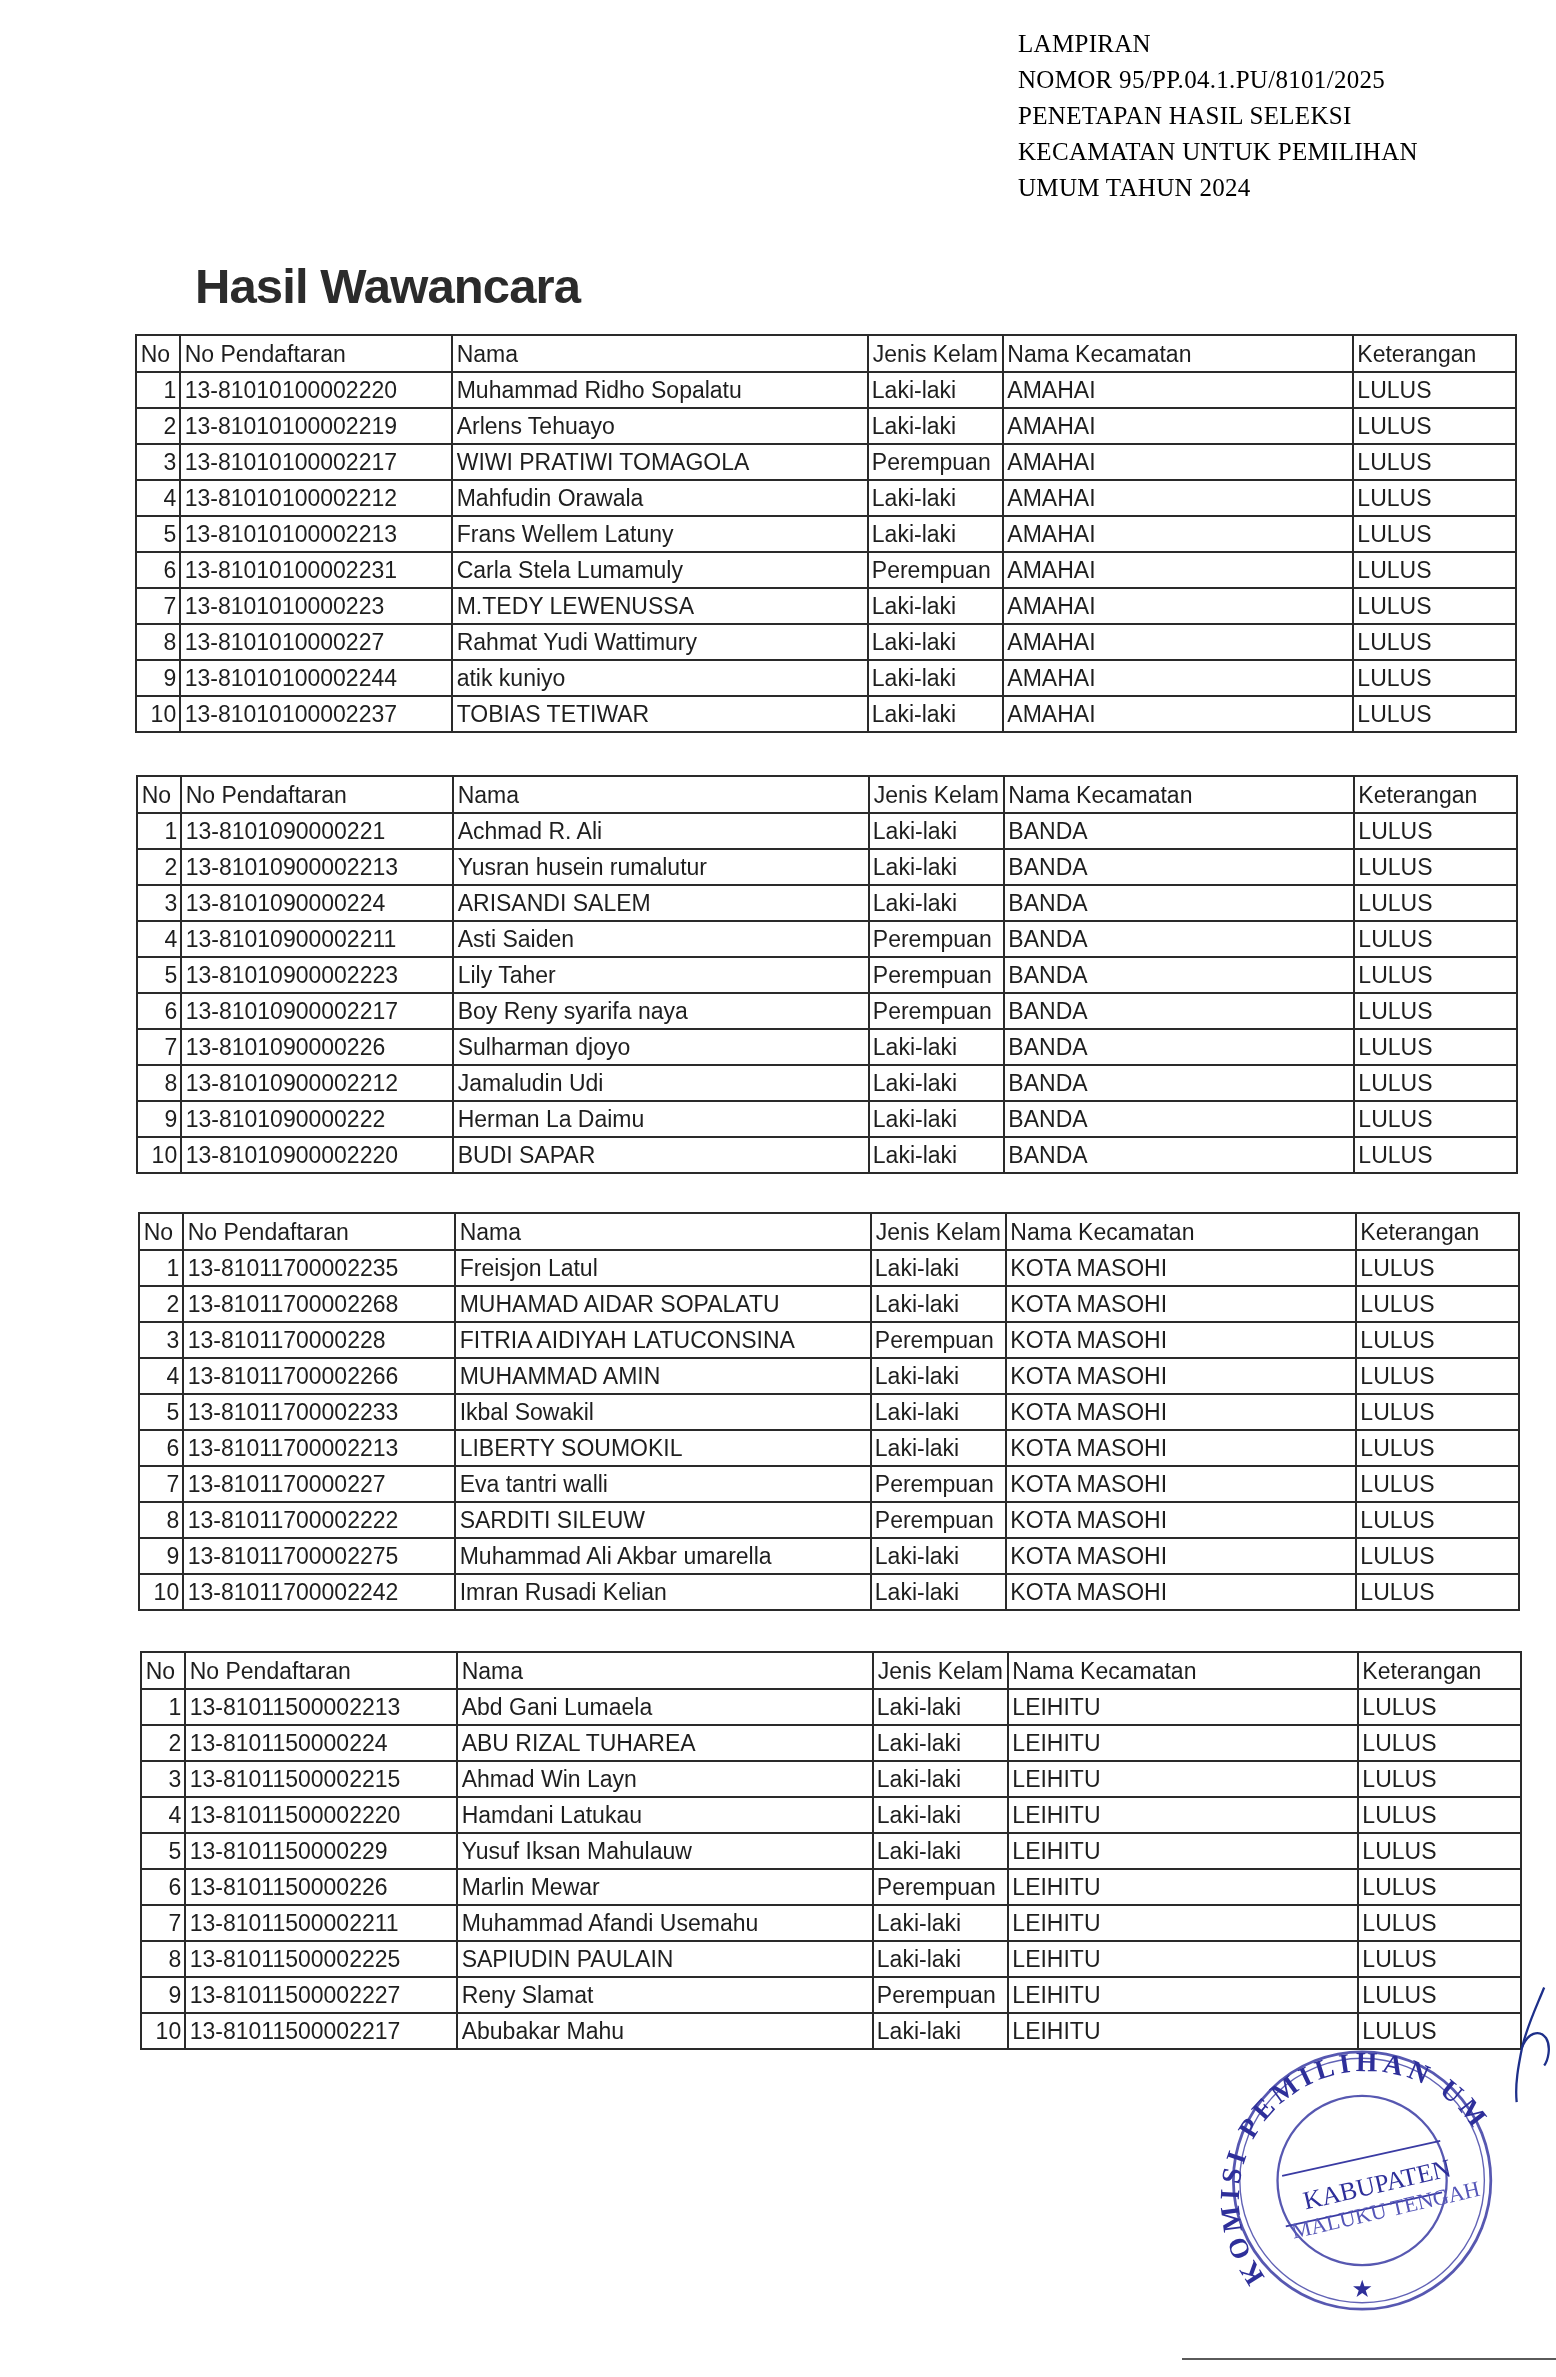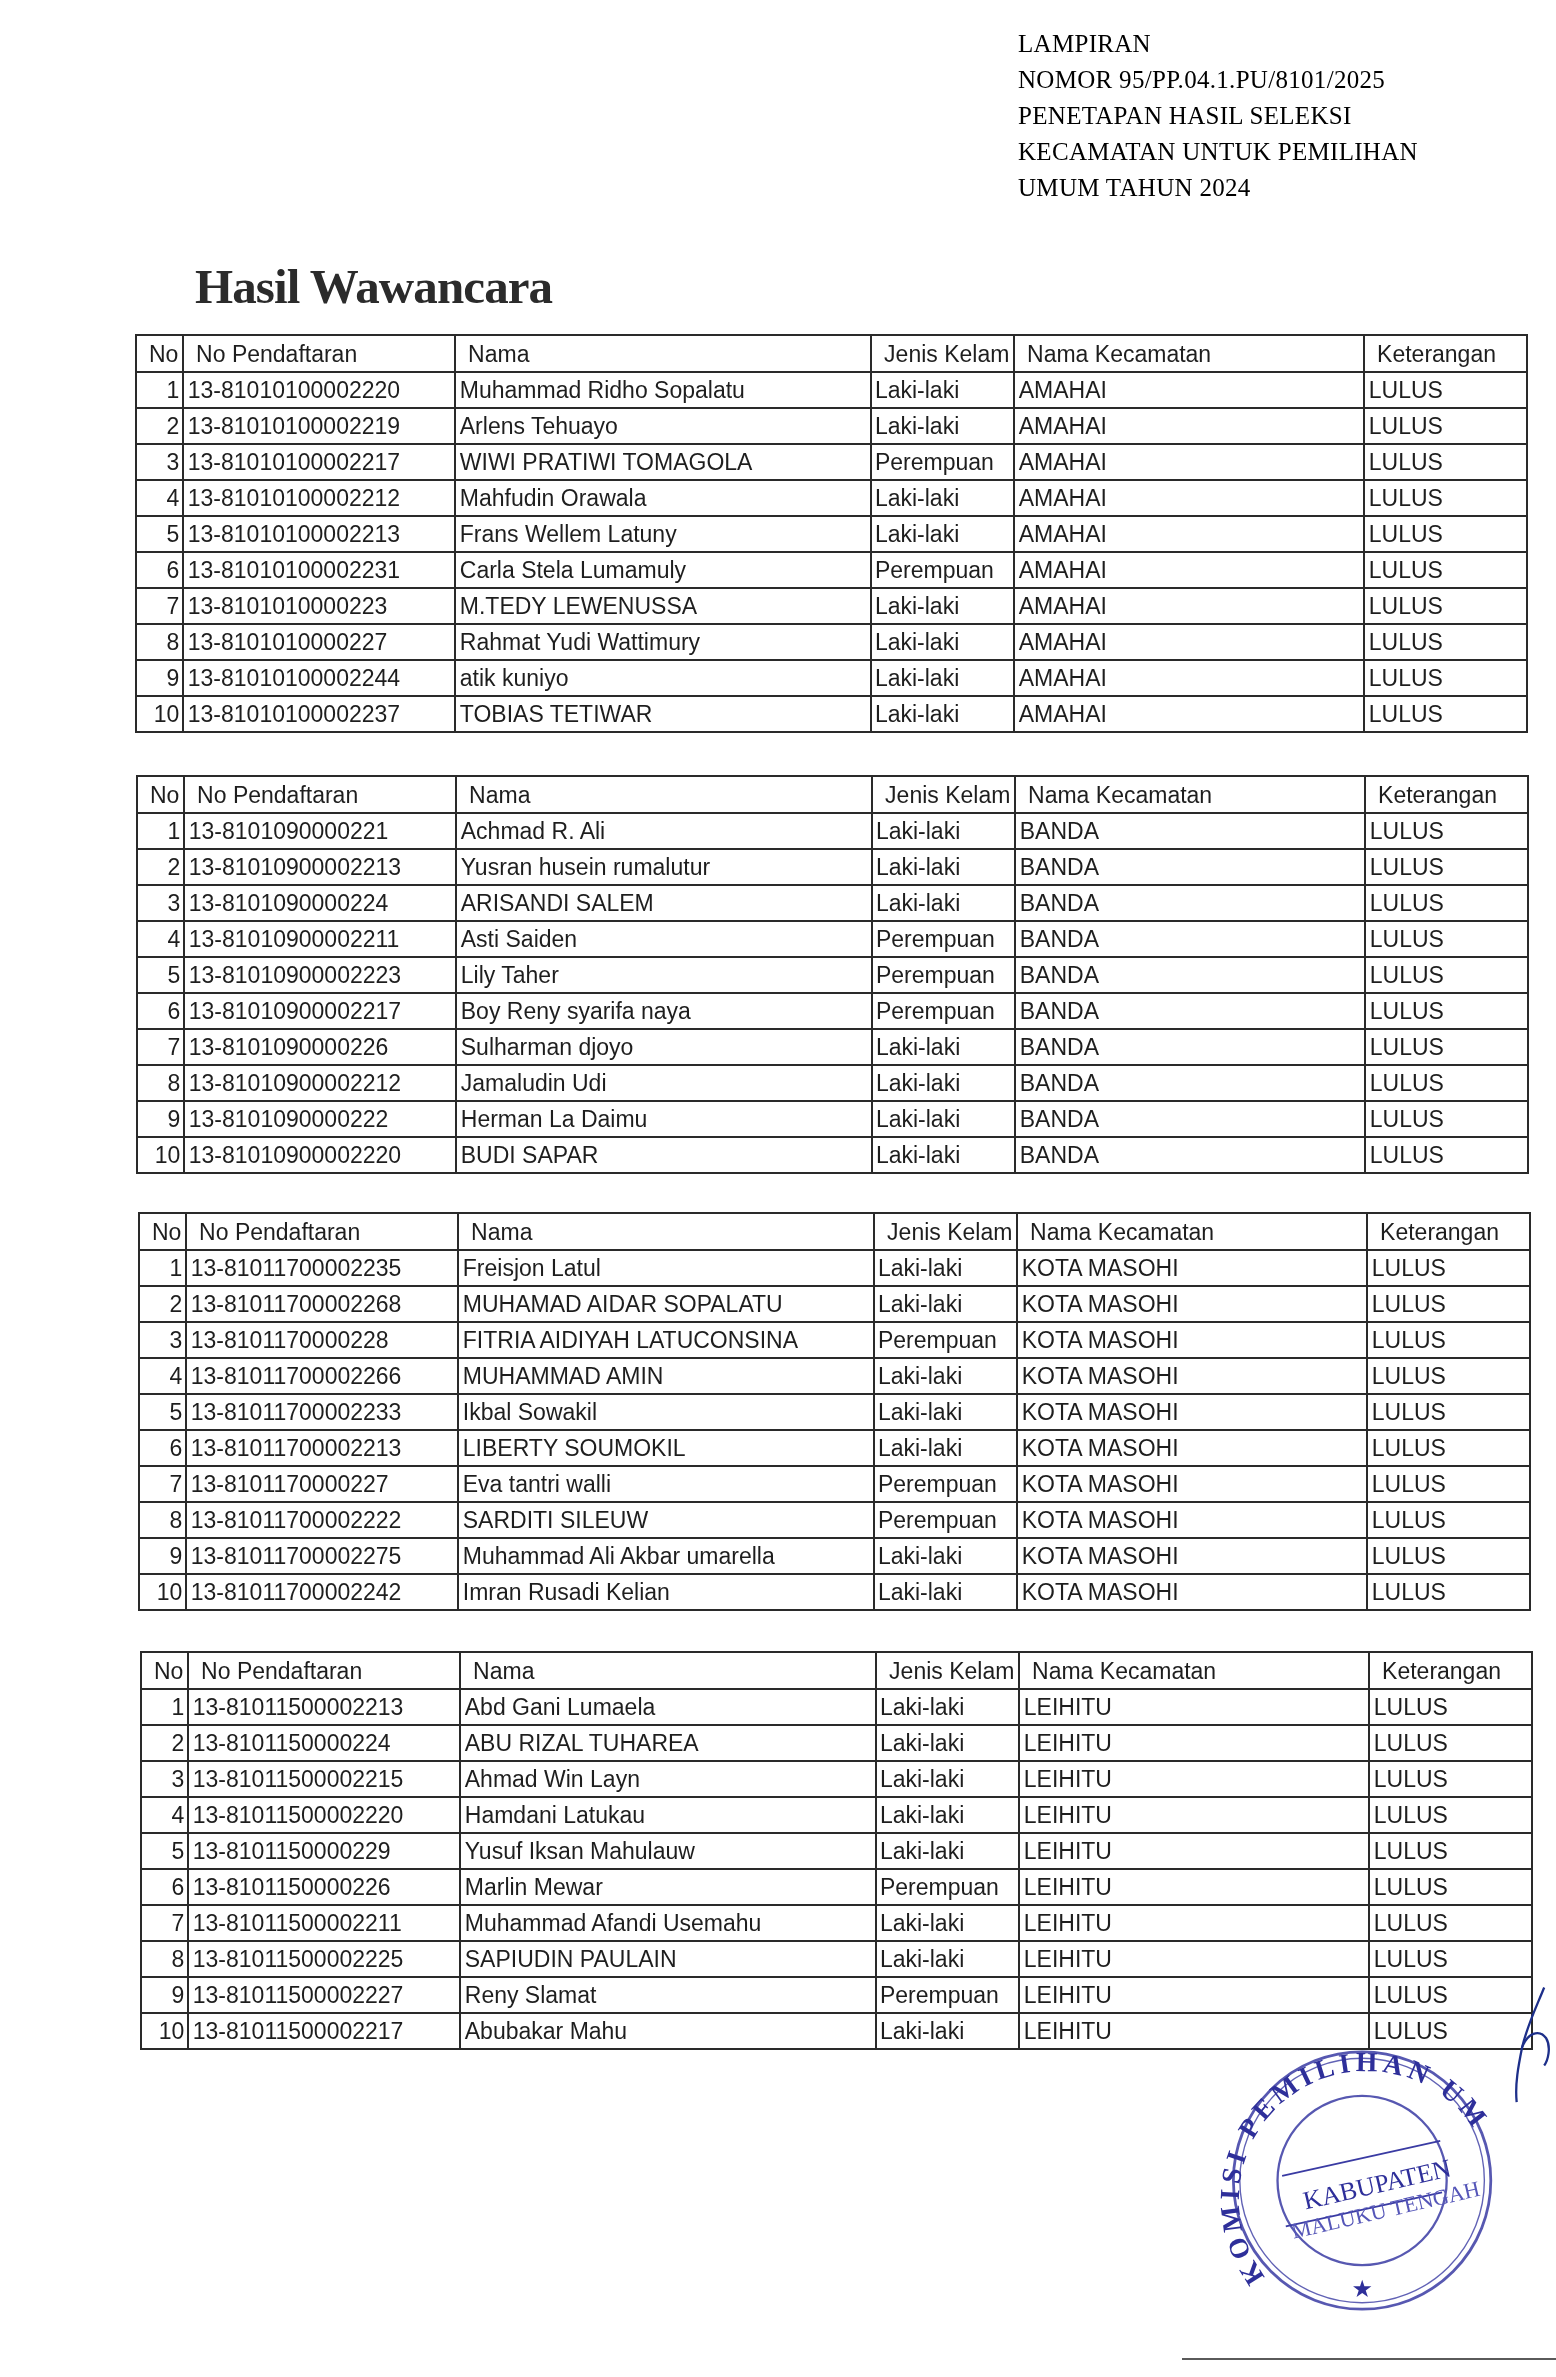--- a/index.html
+++ b/index.html
@@ -1,25 +1,25 @@
 <!DOCTYPE html>
 <html style="font-size:14.7px"><head>
 <meta charset="utf-8">
 <style>
   html, body { margin: 0; padding: 0; background: #ffffff; }
   body { width: 1557px; height: 2377px; position: relative; overflow: hidden; font-family: "Liberation Sans", sans-serif; color: #1c1c1c; }
 
   .lampiran { position: absolute; left: 1018px; top: 26px; width: 534px; font-family: Liberation Serif, serif; font-size: 25px; line-height: 36px; color: #000000; letter-spacing: 0.3px; }
   .lampiran div { white-space: nowrap; }
 
-  .title { position: absolute; left: 195px; top: 259px; font-family: Liberation Serif, serif; font-weight: bold; font-size: 49px; letter-spacing: -0.9px; color: #2b2b2b; line-height: 55px; }
+  .title { position: absolute; left: 195px; top: 259px; font-family: Liberation Sans, sans-serif; font-weight: bold; font-size: 49px; letter-spacing: -0.9px; color: #2b2b2b; line-height: 55px; }
 
   .tbl { position: absolute; border-collapse: collapse; font-family: "Liberation Sans", sans-serif; font-size: 23px; color: #1e1e1e; table-layout: fixed; }
   .tbl td, .tbl th { border: 2.3px solid #2a2a2a; padding: 0 3.7px; height: 34px; line-height: 34px; white-space: nowrap; overflow: hidden; text-align: left; font-weight: normal; vertical-align: bottom; }
-  .tbl th { height: 35px; padding-left: 12px; }
+  .tbl th { height: 35px; }
   .tbl td.no { text-align: right; padding-right: 2.8px; }
   .tbl td.jk { padding-left: 2.8px; padding-right: 0; margin-left: 36px; }
 
   .c-no { width: 44px; } .c-reg { width: 272px; } .c-nama { width: 416px; } .c-jk { width: 120px; } .c-kec { width: 350px; } .c-ket { width: 163px; }
 
   #t1 { left: 135px; top: 334px; }
   #t2 { left: 136px; top: 775px; }
   #t3 { left: 138px; top: 1212px; }
   #t4 { left: 140px; top: 1651px; }
 

